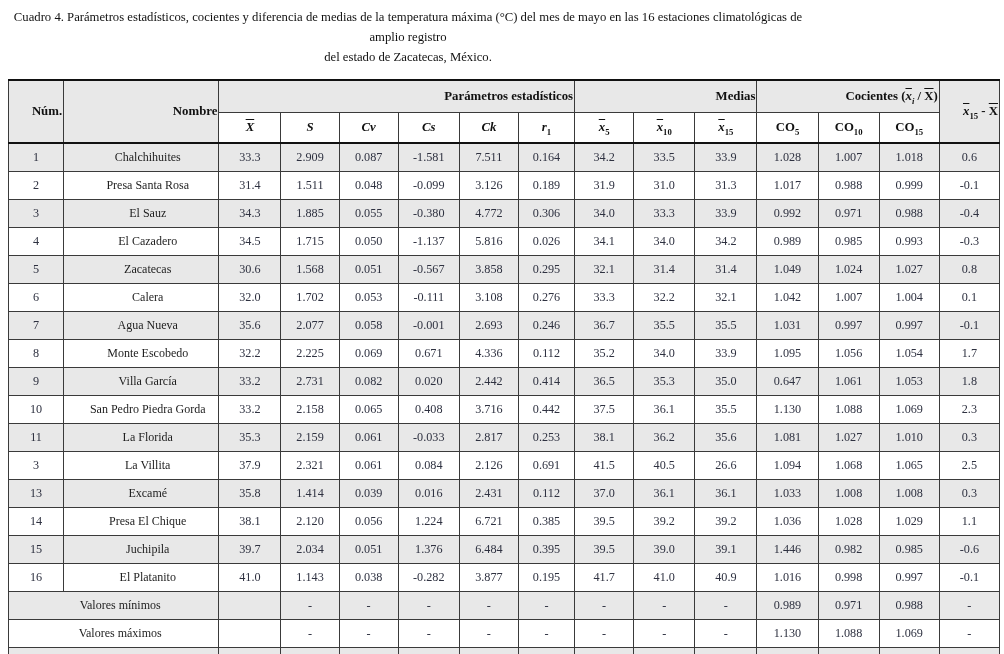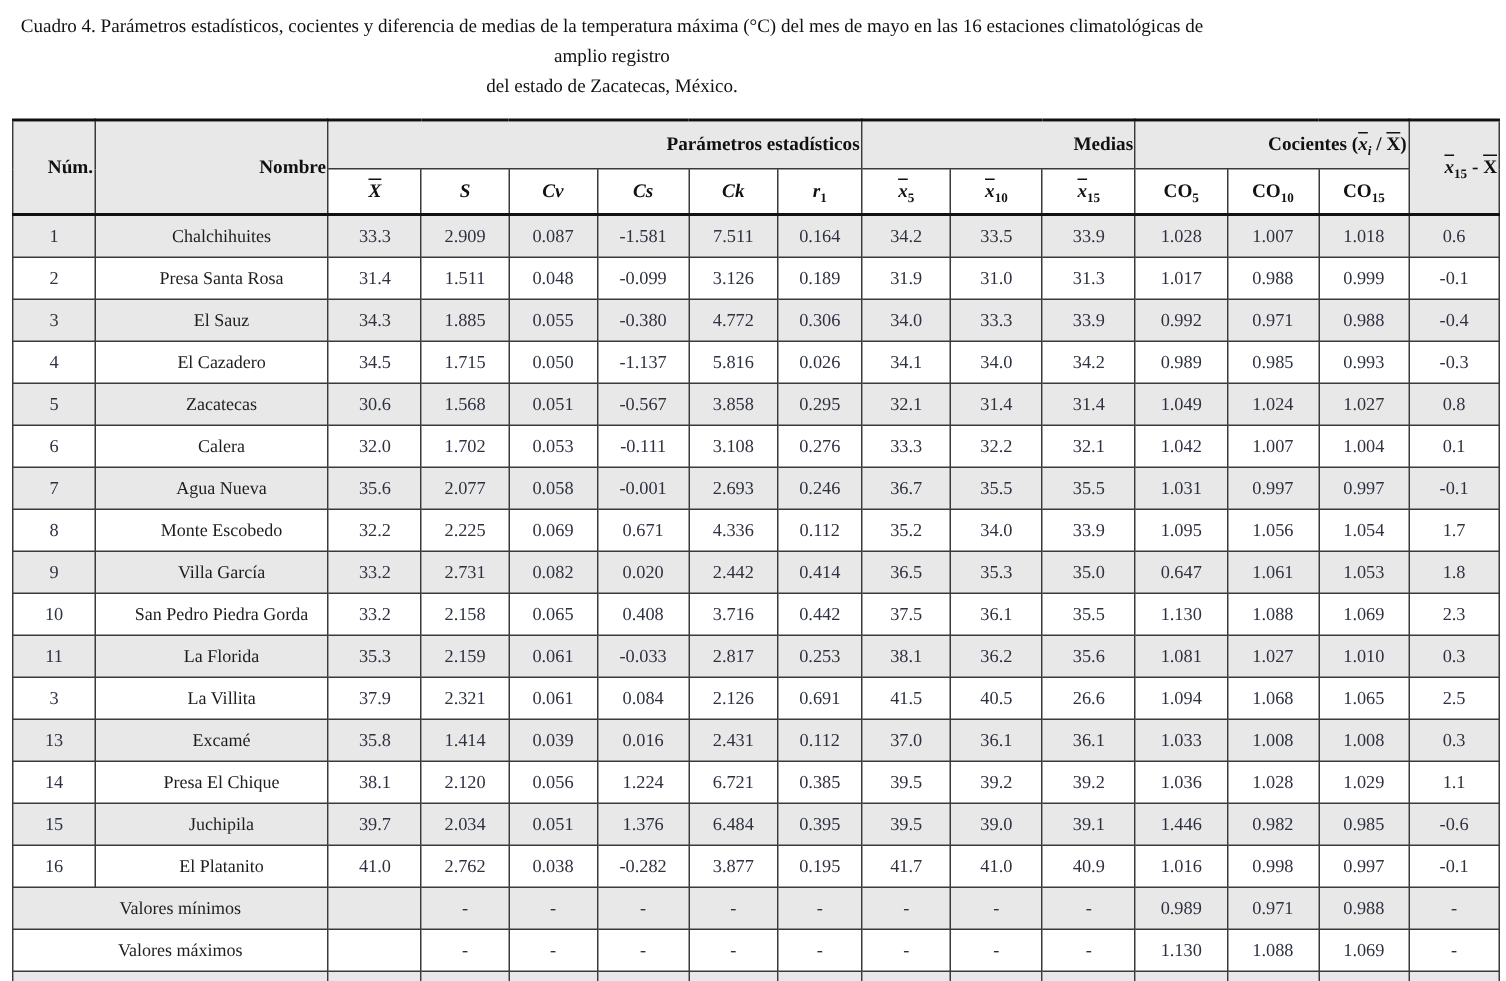--- a/index.html
+++ b/index.html
@@ -336,21 +336,21 @@
         <td>39.1</td>
         <td>1.446</td>
         <td>0.982</td>
         <td>0.985</td>
         <td>-0.6</td>
       </tr>
       <tr>
         <td class="c-num">16</td>
         <td class="c-name">El Platanito</td>
         <td>41.0</td>
-        <td>2.762</td>
+        <td>1.143</td>
         <td>0.038</td>
         <td>-0.282</td>
         <td>3.877</td>
         <td>0.195</td>
         <td>41.7</td>
         <td>41.0</td>
         <td>40.9</td>
         <td>1.016</td>
         <td>0.998</td>
         <td>0.997</td>

